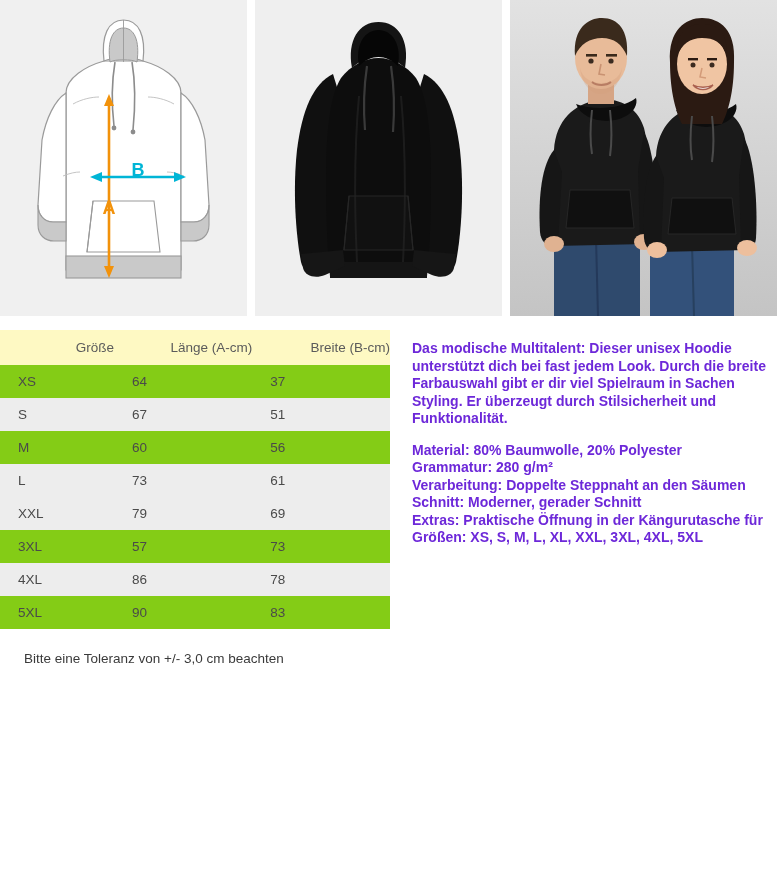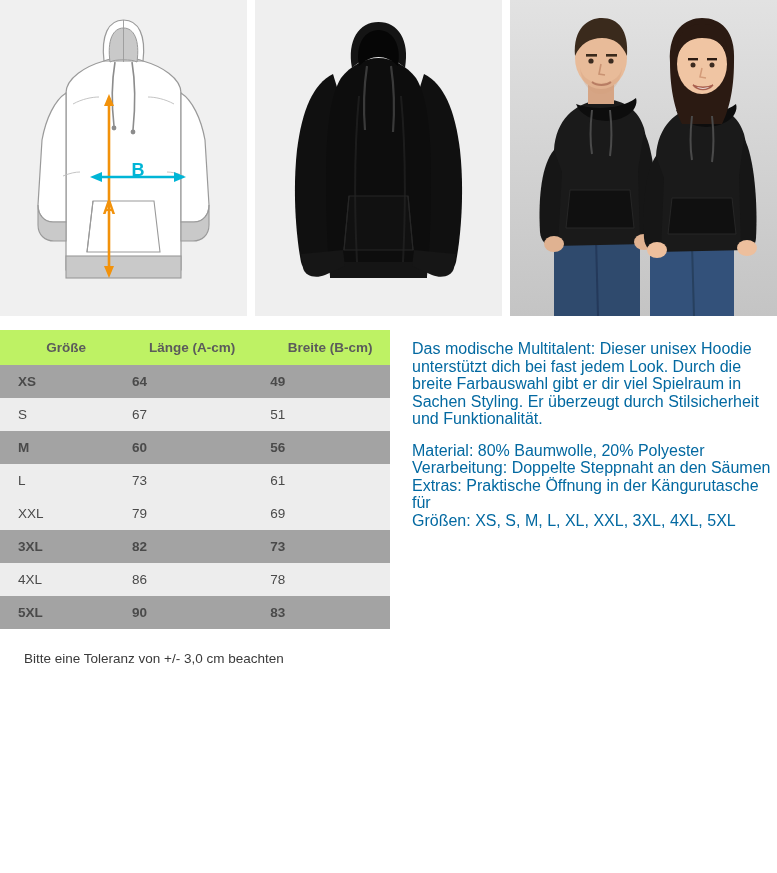--- a/index.html
+++ b/index.html
@@ -69,52 +69,53 @@
   .table-wrap {
     width: 390px;
     flex: 0 0 390px;
   }
   table.size-table {
     border-collapse: collapse;
     width: 390px;
     font-size: 13.5px;
   }
   table.size-table th {
-    text-align: center;
-    font-weight: bold;
+    text-align: right;
+    font-weight: normal;
     color: #5b5b5b;
     padding: 10px 0 10px 18px;
-    background: #bef264;
+    background: #fef9c3;
     font-size: 13.5px;
   }
   table.size-table td {
     padding: 9px 0 9px 18px;
     color: #4a4a4a;
     font-size: 13.5px;
   }
   table.size-table tr.odd td { background: #ededed; }
-  table.size-table tr.even td { background: #a3a3a3; font-weight: bold; }
+  table.size-table tr.even td { background: #84cc16; }
   table.size-table th.c0, table.size-table td.c0 { width: 110px; }
   table.size-table th.c1, table.size-table td.c1 { width: 140px; }
   table.size-table th.c2, table.size-table td.c2 { width: 140px; }
 
   .tolerance {
     margin-top: 22px;
     padding-left: 24px;
     font-size: 13.5px;
     color: #3a3a3a;
   }
 
   .desc {
     flex: 1 1 auto;
     padding-left: 22px;
     padding-top: 10px;
-    font-size: 16px;
+    font-size: 14px;
     line-height: 17.5px;
-    color: #0369a1;
+    color: #6d28d9;
+    font-weight: bold;
   }
   .desc p { margin: 0; }
   .desc .para-gap { height: 14px; }
   .desc .indent { padding-left: 36px; }
 </style>
 </head>
 <body>
 
 <div class="page">
 
@@ -276,21 +277,21 @@
           <tr>
             <th class="c0">Größe</th>
             <th class="c1">Länge (A-cm)</th>
             <th class="c2">Breite (B-cm)</th>
           </tr>
         </thead>
         <tbody>
           <tr class="even">
             <td class="c0">XS</td>
             <td class="c1">64</td>
-            <td class="c2">49</td>
+            <td class="c2">37</td>
           </tr>
           <tr class="odd">
             <td class="c0">S</td>
             <td class="c1">67</td>
             <td class="c2">51</td>
           </tr>
           <tr class="even">
             <td class="c0">M</td>
             <td class="c1">60</td>
             <td class="c2">56</td>
@@ -300,21 +301,21 @@
             <td class="c1">73</td>
             <td class="c2">61</td>
           </tr>
           <tr class="odd">
             <td class="c0">XXL</td>
             <td class="c1">79</td>
             <td class="c2">69</td>
           </tr>
           <tr class="even">
             <td class="c0">3XL</td>
-            <td class="c1">82</td>
+            <td class="c1">57</td>
             <td class="c2">73</td>
           </tr>
           <tr class="odd">
             <td class="c0">4XL</td>
             <td class="c1">86</td>
             <td class="c2">78</td>
           </tr>
           <tr class="even">
             <td class="c0">5XL</td>
             <td class="c1">90</td>
@@ -323,18 +324,20 @@
         </tbody>
       </table>
 
       <div class="tolerance">Bitte eine Toleranz von +/- 3,0 cm beachten</div>
     </div>
 
     <div class="desc">
       <p>Das modische Multitalent: Dieser unisex Hoodie unterstützt dich bei fast jedem Look. Durch die breite Farbauswahl gibt er dir viel Spielraum in Sachen Styling. Er überzeugt durch Stilsicherheit und Funktionalität.</p>
       <div class="para-gap"></div>
       <p>Material: 80% Baumwolle, 20% Polyester</p>
+      <p>Grammatur: 280 g/m²</p>
       <p>Verarbeitung: Doppelte Steppnaht an den Säumen</p>
+      <p>Schnitt: Moderner, gerader Schnitt</p>
       <p>Extras: Praktische Öffnung in der Kängurutasche für</p>
       <p>Größen: XS, S, M, L, XL, XXL, 3XL, 4XL, 5XL</p>
     </div>
   </div>
 </div>
 
 </body></html>

